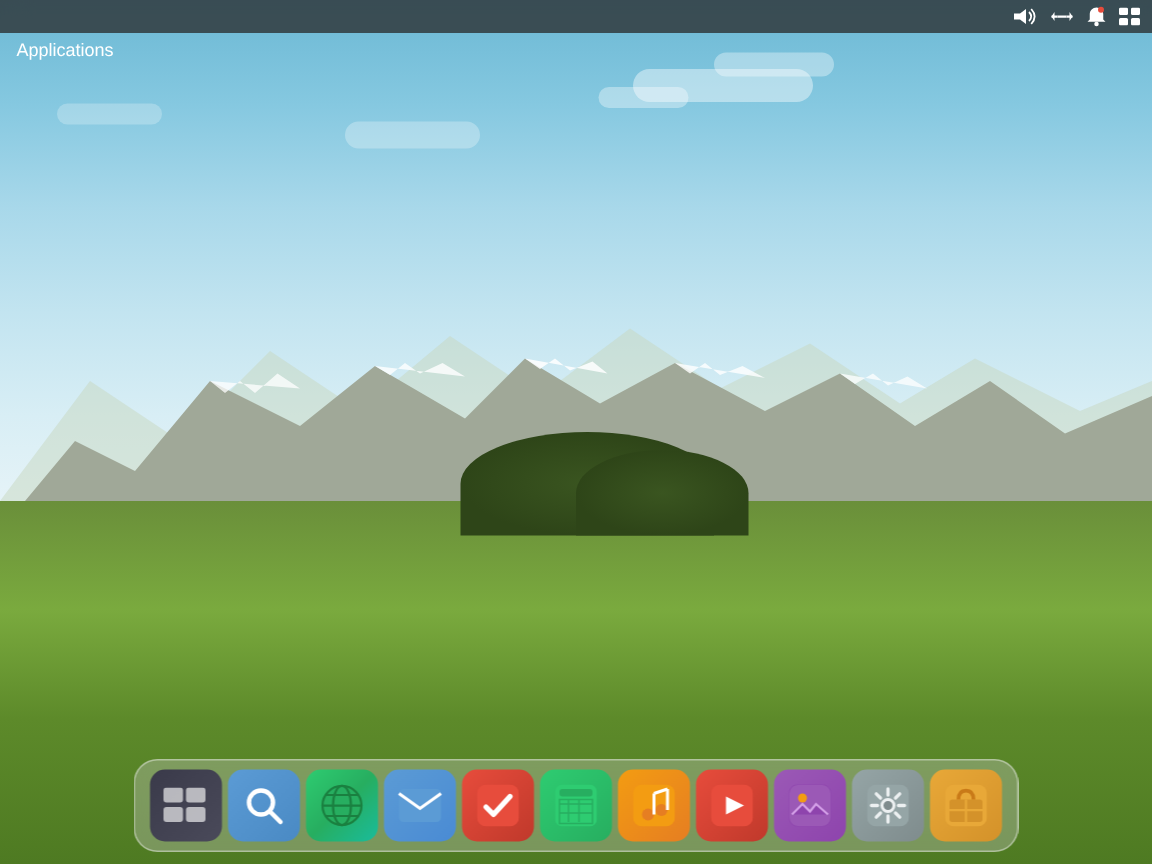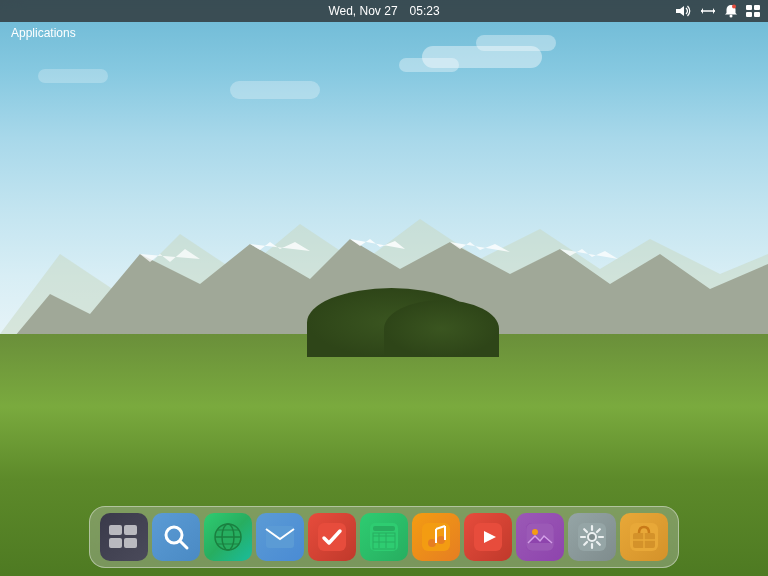--- a/index.html
+++ b/index.html
@@ -206,24 +206,20 @@
   <div class="land"></div>
 
   <div style="position:absolute; bottom:38%; left:40%; width:22%; height:12%; background:radial-gradient(ellipse, #3a5520 0%, #2e4518 70%); border-radius:50% 50% 0 0;"></div>
   <div style="position:absolute; bottom:38%; left:50%; width:15%; height:10%; background:radial-gradient(ellipse, #3a5520 0%, #2e4518 70%); border-radius:50% 50% 0 0;"></div>
 
   <div id="menubar">
     <div id="menubar-left">
       <span class="menu-item">Applications</span>
     </div>
 
-    <div id="menubar-center">
-      <span class="menu-item">Wed, Nov 27</span>
-      <span class="menu-item">05:23</span>
-    </div>
 
     <div id="menubar-right">
       <span class="tray-icon">
         <svg width="16" height="12" viewBox="0 0 16 12" fill="white">
           <polygon points="0,4 4,4 8,1 8,11 4,8 0,8"></polygon>
           <path d="M10,3 Q13,6 10,9" stroke="white" stroke-width="1.2" fill="none"></path>
           <path d="M11.5,1 Q16,6 11.5,11" stroke="white" stroke-width="1.2" fill="none"></path>
         </svg>
       </span>
       <span class="tray-icon">

